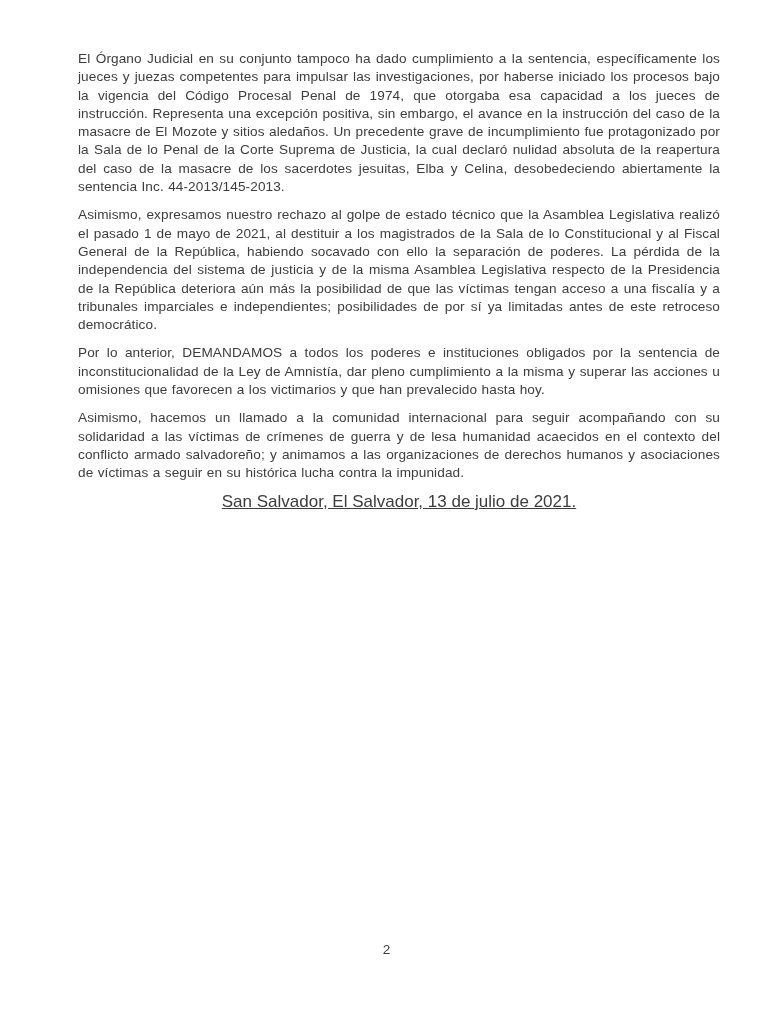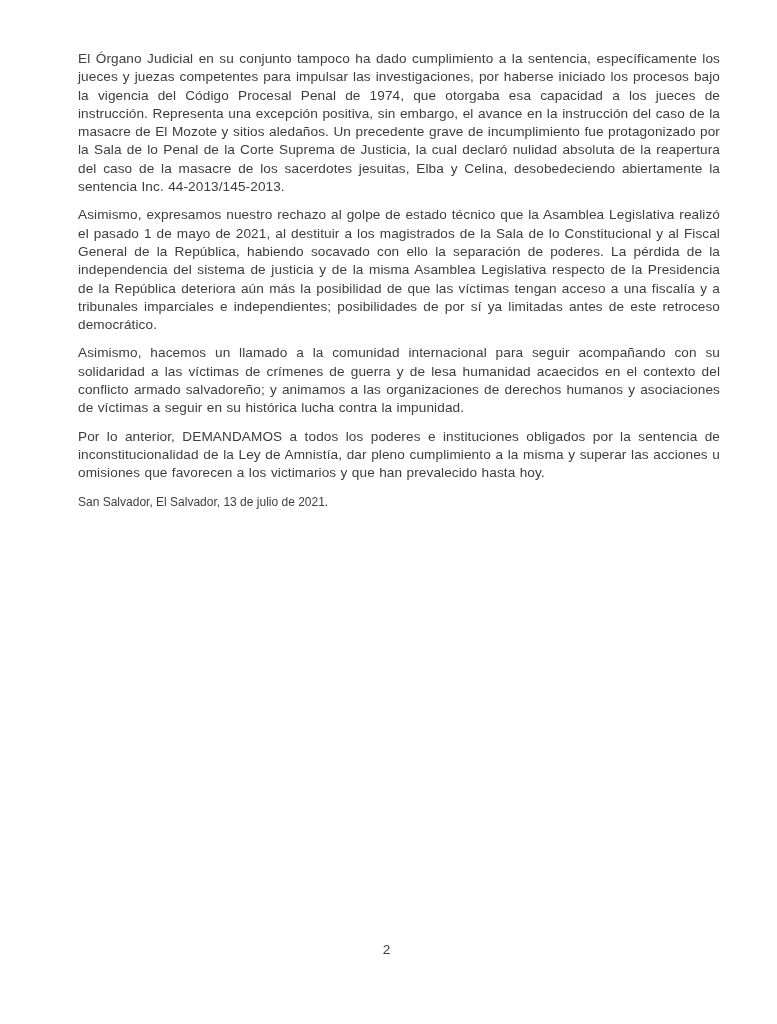--- a/index.html
+++ b/index.html
@@ -27,40 +27,41 @@
     margin: 0 0 10px 0;
     font-size: 13.6px;
     line-height: 18.3px;
     text-align: justify;
     text-justify: inter-word;
     letter-spacing: 0.1px;
     word-spacing: 0.5px;
   }
   .dateline {
     margin-top: 1px;
-    font-size: 12px;
+    font-size: 17px;
     line-height: 18.3px;
-    text-align: left;
+    text-align: center;
+    text-decoration: underline;
   }
   .page-number {
     position: absolute;
     top: 941px;
     left: 0;
     width: 100%;
     text-align: center;
     font-size: 13.6px;
     line-height: 18px;
     color: #3d3d3d;
   }
 </style>
 </head>
 <body>
 
 <div class="page">
   <div class="doc-body">
     <p>El Órgano Judicial en su conjunto tampoco ha dado cumplimiento a la sentencia, específicamente los jueces y juezas competentes para impulsar las investigaciones, por haberse iniciado los procesos bajo la vigencia del Código Procesal Penal de 1974, que otorgaba esa capacidad a los jueces de instrucción. Representa una excepción positiva, sin embargo, el avance en la instrucción del caso de la masacre de El Mozote y sitios aledaños. Un precedente grave de incumplimiento fue protagonizado por la Sala de lo Penal de la Corte Suprema de Justicia, la cual declaró nulidad absoluta de la reapertura del caso de la masacre de los sacerdotes jesuitas, Elba y Celina, desobedeciendo abiertamente la sentencia Inc. 44-2013/145-2013.</p>
     <p>Asimismo, expresamos nuestro rechazo al golpe de estado técnico que la Asamblea Legislativa realizó el pasado 1 de mayo de 2021, al destituir a los magistrados de la Sala de lo Constitucional y al Fiscal General de la República, habiendo socavado con ello la separación de poderes. La pérdida de la independencia del sistema de justicia y de la misma Asamblea Legislativa respecto de la Presidencia de la República deteriora aún más la posibilidad de que las víctimas tengan acceso a una fiscalía y a tribunales imparciales e independientes; posibilidades de por sí ya limitadas antes de este retroceso democrático.</p>
+    <p>Por lo anterior, DEMANDAMOS a todos los poderes e instituciones obligados por la sentencia de inconstitucionalidad de la Ley de Amnistía, dar pleno cumplimiento a la misma y superar las acciones u omisiones que favorecen a los victimarios y que han prevalecido hasta hoy.</p>
     <p>Asimismo, hacemos un llamado a la comunidad internacional para seguir acompañando con su solidaridad a las víctimas de crímenes de guerra y de lesa humanidad acaecidos en el contexto del conflicto armado salvadoreño; y animamos a las organizaciones de derechos humanos y asociaciones de víctimas a seguir en su histórica lucha contra la impunidad.</p>
-    <p>Por lo anterior, DEMANDAMOS a todos los poderes e instituciones obligados por la sentencia de inconstitucionalidad de la Ley de Amnistía, dar pleno cumplimiento a la misma y superar las acciones u omisiones que favorecen a los victimarios y que han prevalecido hasta hoy.</p>
     <div class="dateline">San Salvador, El Salvador, 13 de julio de 2021.</div>
   </div>
   <div class="page-number">2</div>
 </div>
 
 </body></html>

